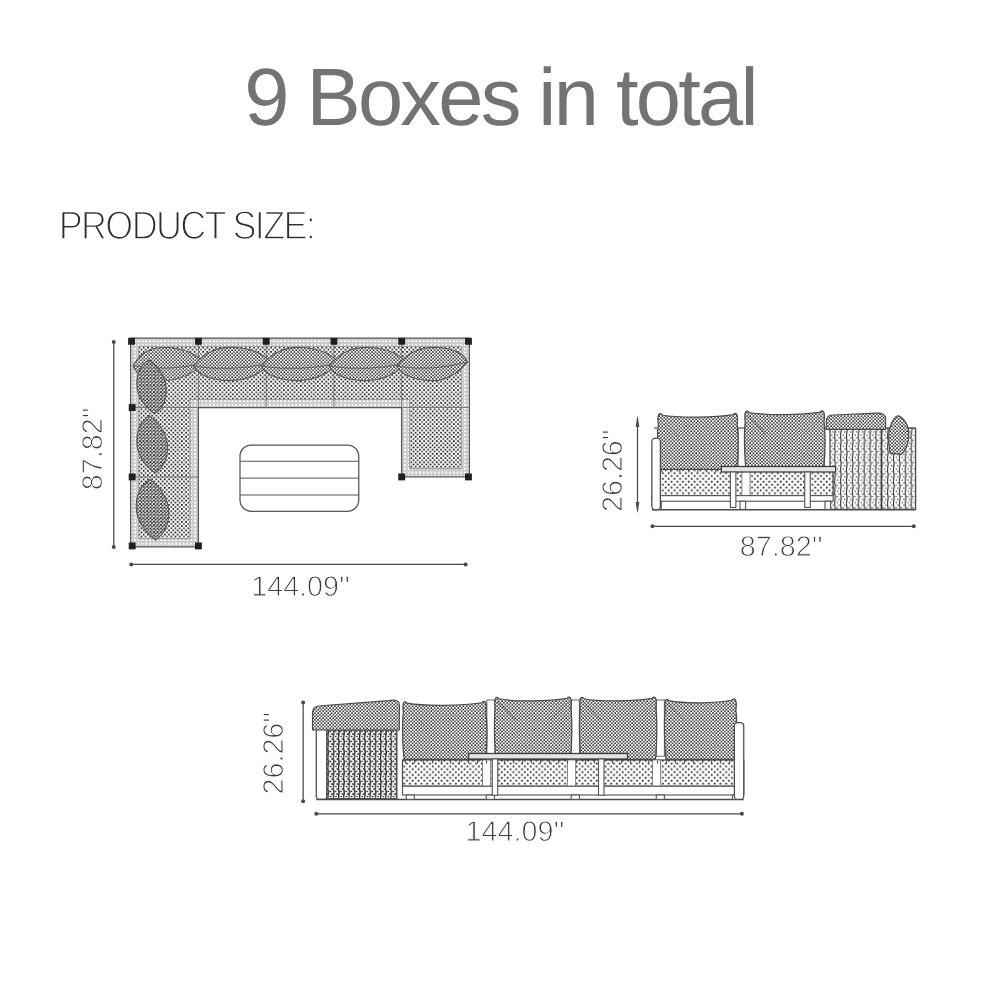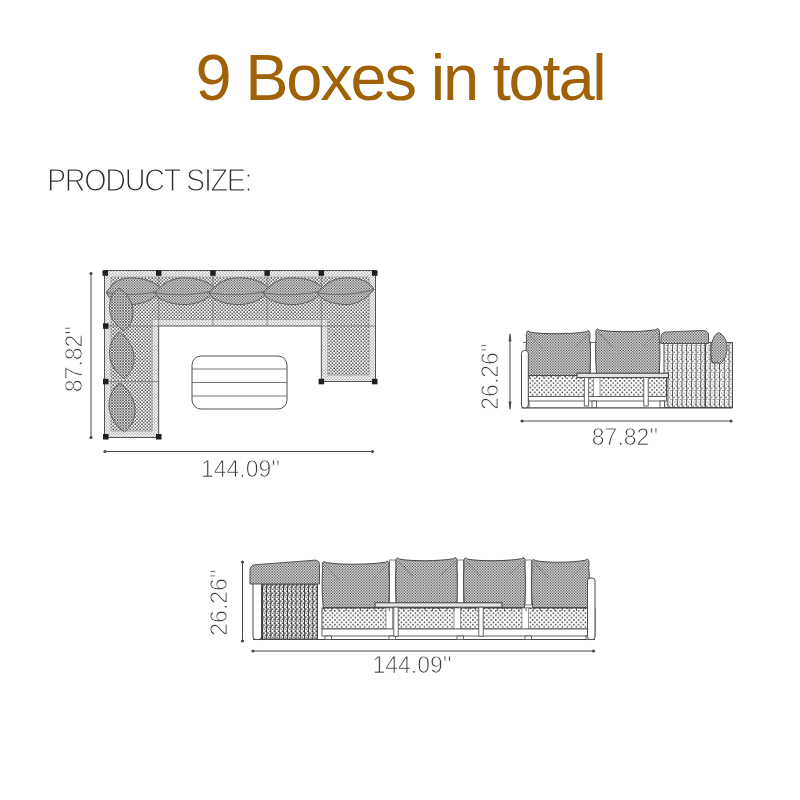--- a/index.html
+++ b/index.html
@@ -46,21 +46,21 @@
   <rect x="1.9" y="4.6" width="1.25" height="1.25" fill="#2d2d2d"></rect>
   <rect x="3.1" y="6.6" width="1.25" height="1.25" fill="#2d2d2d"></rect>
 </pattern>
 <pattern id="bead" width="3" height="3" patternUnits="userSpaceOnUse">
   <rect width="3" height="3" fill="#fff"></rect>
   <circle cx="1.5" cy="1.5" r="1.0" fill="none" stroke="#828282" stroke-width="0.5"></circle>
 </pattern>
 </defs>
 </svg>
 
-<div class="abs" style="left:0;top:44.5px;width:800px;text-align:center;font-size:65px;line-height:65px;color:#a16207;letter-spacing:-2.2px;">9 Boxes in total</div>
+<div class="abs" style="left:0;top:44.5px;width:800px;text-align:center;font-size:65px;line-height:65px;color:#737373;letter-spacing:-2.2px;">9 Boxes in total</div>
 
 <svg class="abs" style="left:45px;top:160px;" width="250" height="45" viewBox="0 0 250 45">
   <text x="2.2" y="31" font-size="32" letter-spacing="-1.5" fill="#2e2e2e" stroke="#fff" stroke-width="1.2" transform="scale(0.9 1)" font-family="Liberation Sans, sans-serif">PRODUCT SIZE:</text>
 </svg>
 
 <svg class="abs" style="left:30px;top:255px;" width="370" height="235" viewBox="30 255 370 235">
 
   <path d="M104.5,270.5 H375.5 V381.5 H321.3 V326 H158.7 V437.5 H104.5 Z" fill="url(#bead)" stroke="#555" stroke-width="1"></path>
 
   <path d="M111,277 H369 V375 H327.8 V319.5 H152.2 V431 H111 Z" fill="url(#dotA)" stroke="#999" stroke-width="0.8"></path>

